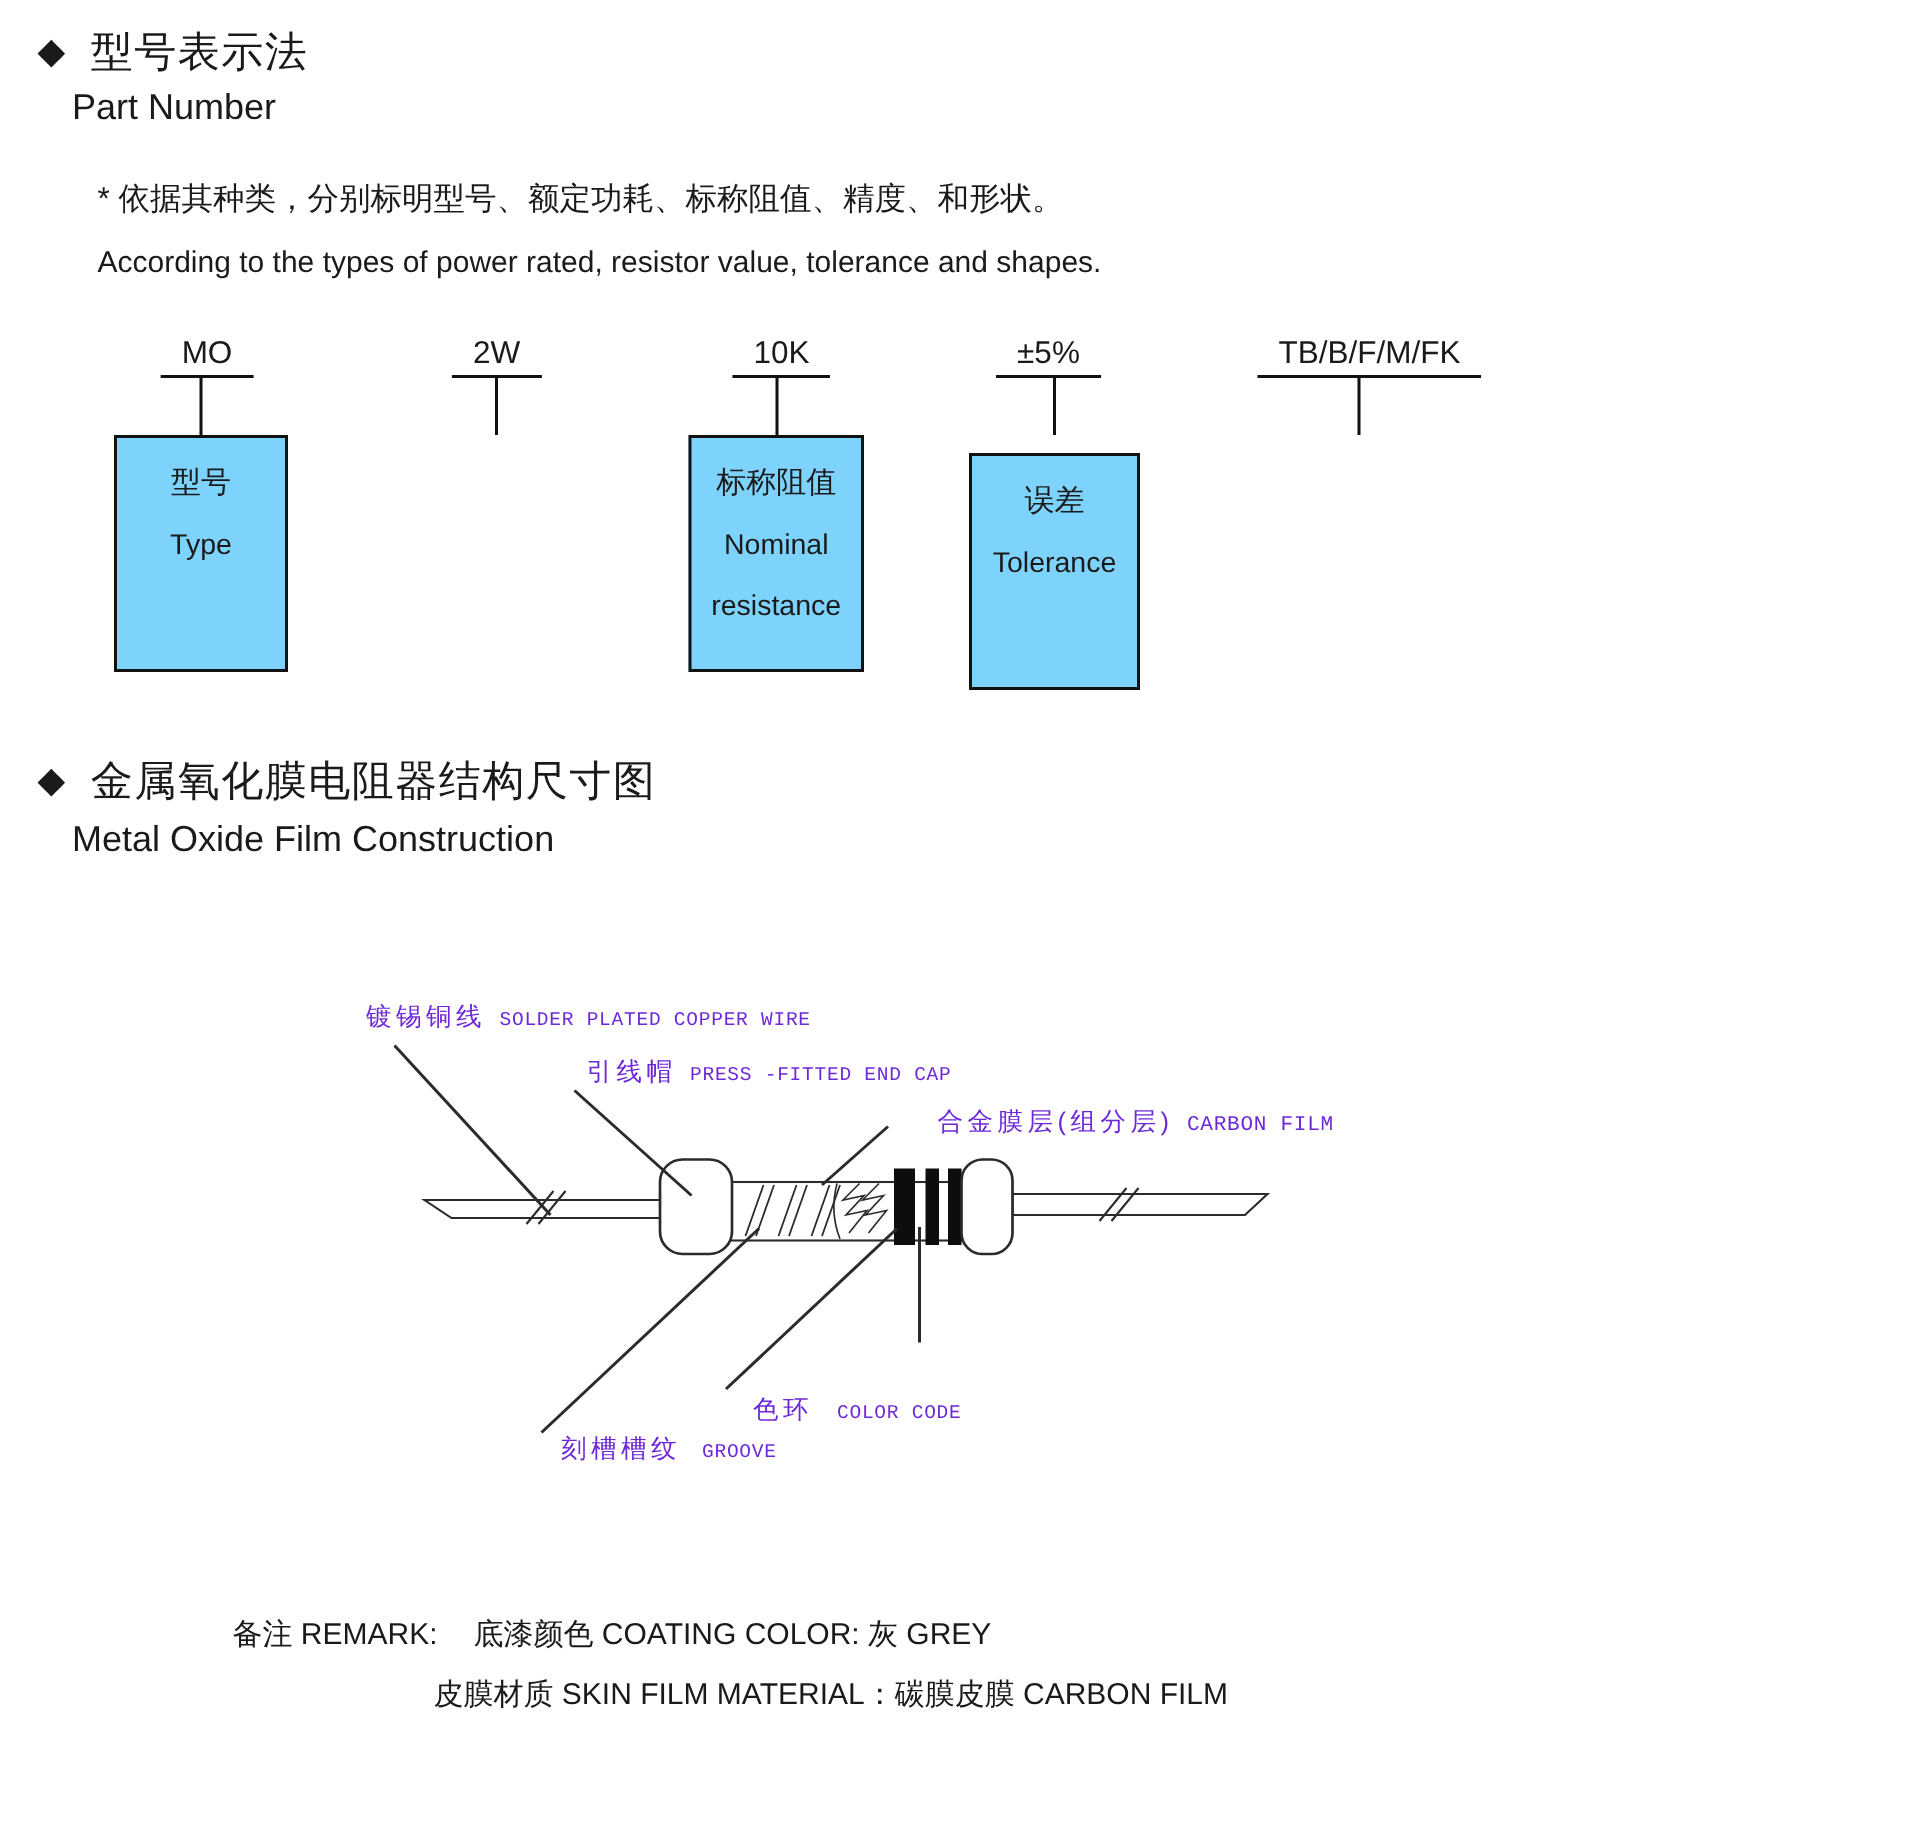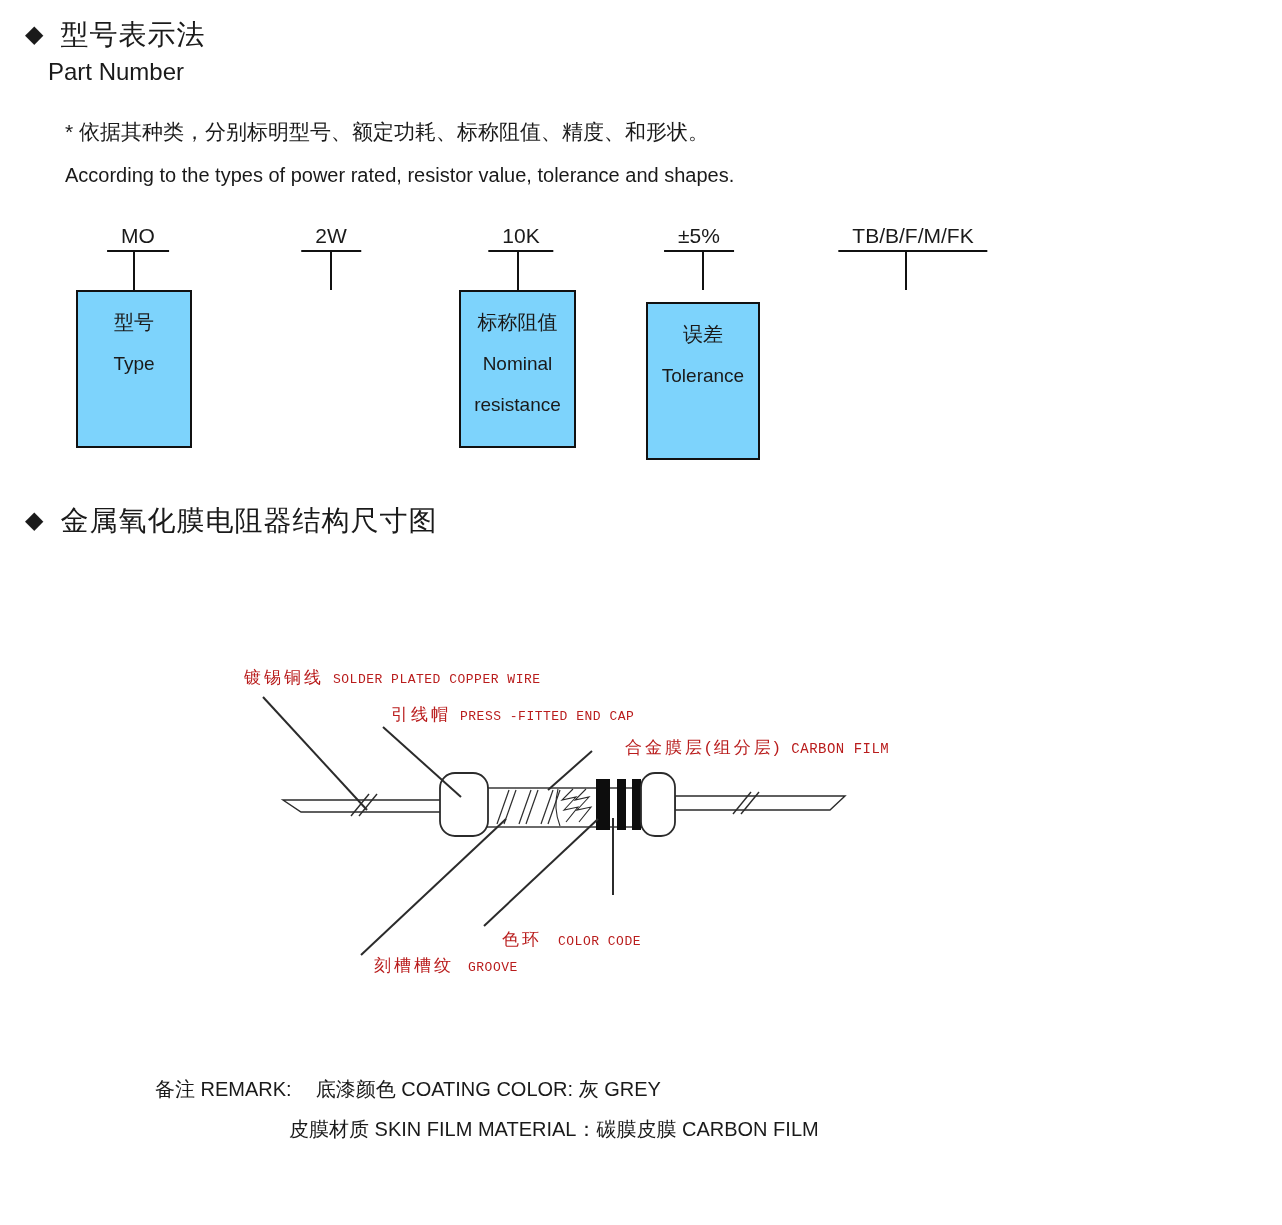--- a/index.html
+++ b/index.html
@@ -27,21 +27,21 @@
   }
   .pn-conn { position:absolute; top:252px; height:38px; width:2px; background:#111; }
   .pn-box {
     position:absolute; top:290px; height:158px; border:2px solid #111;
     text-align:center; padding-top:10px; background:#7dd3fc;
   }
   .pn-line { height:41px; line-height:41px; font-size:20px; }
   .pn-line.en { font-size:19px; }
 
   
-  .callout { position:absolute; white-space:nowrap; color:#b91c1c; }
+  .callout { position:absolute; white-space:nowrap; color:#6d28d9; }
   .callout .zh { font-size:17px; letter-spacing:3px; }
   .callout .en { font-size:13px; font-family:"Liberation Mono", monospace; letter-spacing:0.5px; margin-left:9px; }
   .callout .en.big { font-size:14px; }
 
   
   .remark { font-size:20px; }
   .remark .gap { margin-left:24px; }
 
   svg { position:absolute; overflow:visible; }
 </style>
@@ -84,20 +84,21 @@
     <div class="pn-line en">Tolerance</div>
     <div class="pn-line en"></div>
   </div>
 
   <div class="pn-code" style="left:913px;">TB/B/F/M/FK</div>
   <div class="pn-conn" style="left:905px;"></div>
 
   <div class="abs sec-head-zh" style="left:25px; top:502px;">
     <span class="diamond">◆</span><span>金属氧化膜电阻器结构尺寸图</span>
   </div>
+  <div class="abs sec-head-en" style="left:48px; top:546px;">Metal Oxide Film Construction</div>
 
   <svg style="left:240px; top:650px;" width="700" height="340" viewBox="240 650 700 340">
     <g fill="none" stroke="#2b2b2b" stroke-width="1.4">
 
       <polygon points="283,800 450,800 450,812 301,812" fill="#ffffff"></polygon>
       <line x1="351" y1="816" x2="369" y2="794"></line>
       <line x1="359" y1="816" x2="377" y2="794"></line>
 
       <polygon points="675,796 845,796 830,810 675,810" fill="#ffffff"></polygon>
       <line x1="733" y1="814" x2="751" y2="792"></line>

